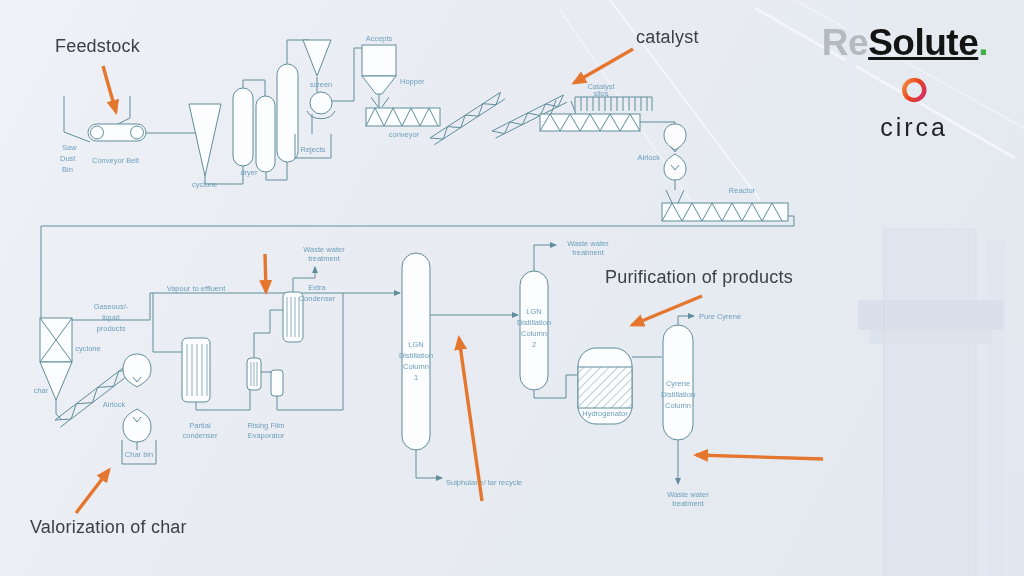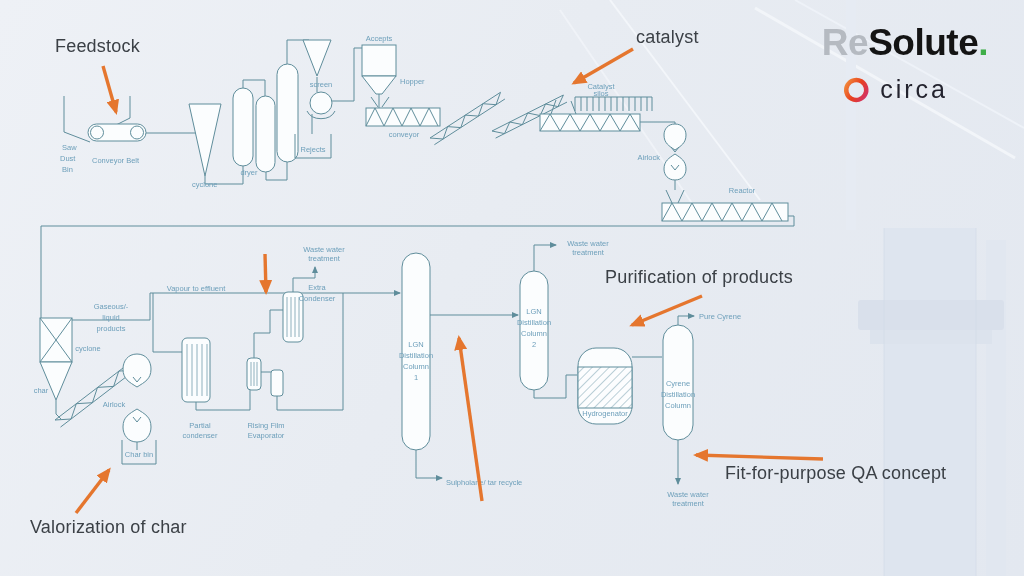--- a/index.html
+++ b/index.html
@@ -3,23 +3,23 @@
 <meta charset="utf-8">
 <style>
   html,body{margin:0;padding:0;background:#cfd6e0;}
   .stage{position:relative;width:1024px;height:576px;overflow:hidden;
          background:linear-gradient(118deg,#eef1f6 0%,#e8ecf2 45%,#e3e8f0 100%);
          font-family:"Liberation Sans",sans-serif;}
   svg.layer{position:absolute;left:0;top:0;}
   .ann{position:absolute;color:#3b4046;font-size:18px;letter-spacing:.2px;white-space:nowrap;}
   .brand{position:absolute;top:22px;right:36px;font-size:37px;font-weight:700;letter-spacing:-.5px;white-space:nowrap;}
   .brand .re{color:#b5bac1;}
-  .brand .main{color:#141414;}
+  .brand .main{color:#141414;text-decoration:underline;}
   .brand .dot{color:#3fae49;}
-  .circa{position:absolute;top:74px;right:76px;display:flex;align-items:center;gap:9px;}
+  .circa{position:absolute;top:74px;right:76px;display:flex;align-items:center;gap:9px;flex-direction:column;}
   .circa .txt{font-size:25px;color:#23232e;letter-spacing:3px;font-weight:500;}
   .pipe{stroke:#5f8d9b;fill:none;stroke-width:1;}
   .shape{stroke:#5f8d9b;fill:#fbfdfe;stroke-width:1;}
   .inner{stroke:#8fb0bd;fill:none;stroke-width:1;}
   .wm{pointer-events:none;}
   text.lbl{font-family:"Liberation Sans",sans-serif;font-size:7.5px;fill:#6d9fba;stroke:none;}
   .oarrow{stroke:#e5762e;fill:none;stroke-width:3.4;}
 </style>
 </head>
 <body>
@@ -239,21 +239,20 @@
     <path class="oarrow" d="M702,296 L632,325" marker-end="url(#mo)"></path>
     <path class="oarrow" d="M76,513 L109,470" marker-end="url(#mo)"></path>
     <path class="oarrow" d="M482,501 L459,338" marker-end="url(#mo)"></path>
     <path class="oarrow" d="M823,459 L696,455" marker-end="url(#mo)"></path>
   </svg>
 
   <div class="ann" style="left:55px;top:36px">Feedstock</div>
   <div class="ann" style="left:636px;top:27px">catalyst</div>
   <div class="ann" style="left:605px;top:267px">Purification of products</div>
   <div class="ann" style="left:30px;top:517px">Valorization of char</div>
-  <div class="ann" style="left:725px;top:463px">Fit-for-purpose QA concept</div>
 
   <div class="brand"><span class="re">Re</span><span class="main">Solute</span><span class="dot">.</span></div>
 
   <div class="circa">
     <svg width="30" height="30" viewBox="0 0 30 30">
       <defs>
         <linearGradient id="cg" x1="0" y1="0" x2="1" y2="1">
           <stop offset="0" stop-color="#f2913d"></stop>
           <stop offset="0.5" stop-color="#e8401f"></stop>
           <stop offset="1" stop-color="#cf2f6e"></stop>

